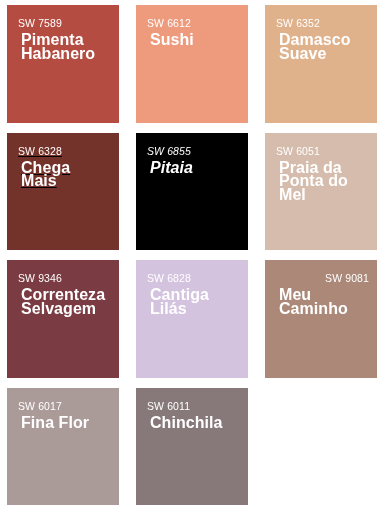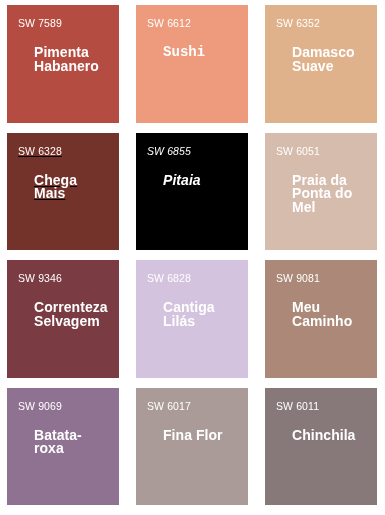--- a/index.html
+++ b/index.html
@@ -32,38 +32,38 @@
   }
   .swatch-code {
     font-size: 10.5px;
     font-weight: normal;
     line-height: 14px;
     letter-spacing: 0.1px;
     margin: 0 0 1px 0;
     white-space: nowrap;
   }
   .swatch-name {
-    font-size: 14px;
+    font-size: 16px;
     font-weight: bold;
     line-height: 13.5px;
     letter-spacing: 0.05px;
-    margin: 16px;
+    margin: 3px;
   }
 </style>
 </head>
 <body>
 
 <div class="palette-grid">
     <div class="swatch" style="background-color: rgb(181, 76, 65);">
       <div class="swatch-code" style="color: rgb(255, 255, 255);">SW 7589</div>
       <div class="swatch-name" style="color: rgb(255, 255, 255);">Pimenta Habanero</div>
     </div>
     <div class="swatch" style="background-color: rgb(237, 154, 125);">
       <div class="swatch-code" style="color: rgb(255, 255, 255);">SW 6612</div>
-      <div class="swatch-name" style="color: rgb(255, 255, 255); font-family: Liberation Mono, monospace;">Sushi</div>
+      <div class="swatch-name" style="color: rgb(255, 255, 255);">Sushi</div>
     </div>
     <div class="swatch" style="background-color: rgb(224, 178, 140);">
       <div class="swatch-code" style="color: rgb(255, 255, 255);">SW 6352</div>
       <div class="swatch-name" style="color: rgb(255, 255, 255);">Damasco Suave</div>
     </div>
     <div class="swatch" style="background-color: rgb(115, 50, 42); text-decoration: underline;">
       <div class="swatch-code" style="color: rgb(255, 255, 255);">SW 6328</div>
       <div class="swatch-name" style="color: rgb(255, 255, 255);">Chega Mais</div>
     </div>
     <div class="swatch" style="background-color: #000000; font-style: italic;">
@@ -76,26 +76,22 @@
     </div>
     <div class="swatch" style="background-color: rgb(122, 60, 66);">
       <div class="swatch-code" style="color: rgb(255, 255, 255);">SW 9346</div>
       <div class="swatch-name" style="color: rgb(255, 255, 255);">Correnteza Selvagem</div>
     </div>
     <div class="swatch" style="background-color: rgb(212, 195, 222);">
       <div class="swatch-code" style="color: rgb(255, 255, 255);">SW 6828</div>
       <div class="swatch-name" style="color: rgb(255, 255, 255);">Cantiga Lilás</div>
     </div>
     <div class="swatch" style="background-color: rgb(171, 136, 119);">
-      <div class="swatch-code" style="color: rgb(255, 255, 255);">SW 9081</div>
+      <div class="swatch-code" style="color: rgb(255, 255, 255); text-align: right;">SW 9081</div>
       <div class="swatch-name" style="color: rgb(255, 255, 255);">Meu Caminho</div>
-    </div>
-    <div class="swatch" style="background-color: rgb(143, 114, 146);">
-      <div class="swatch-code" style="color: rgb(255, 255, 255);">SW 9069</div>
-      <div class="swatch-name" style="color: rgb(255, 255, 255);">Batata-roxa</div>
     </div>
     <div class="swatch" style="background-color: rgb(171, 155, 152);">
       <div class="swatch-code" style="color: rgb(255, 255, 255);">SW 6017</div>
       <div class="swatch-name" style="color: rgb(255, 255, 255);">Fina Flor</div>
     </div>
     <div class="swatch" style="background-color: rgb(135, 121, 122);">
       <div class="swatch-code" style="color: rgb(255, 255, 255);">SW 6011</div>
       <div class="swatch-name" style="color: rgb(255, 255, 255);">Chinchila</div>
     </div>
   </div>

